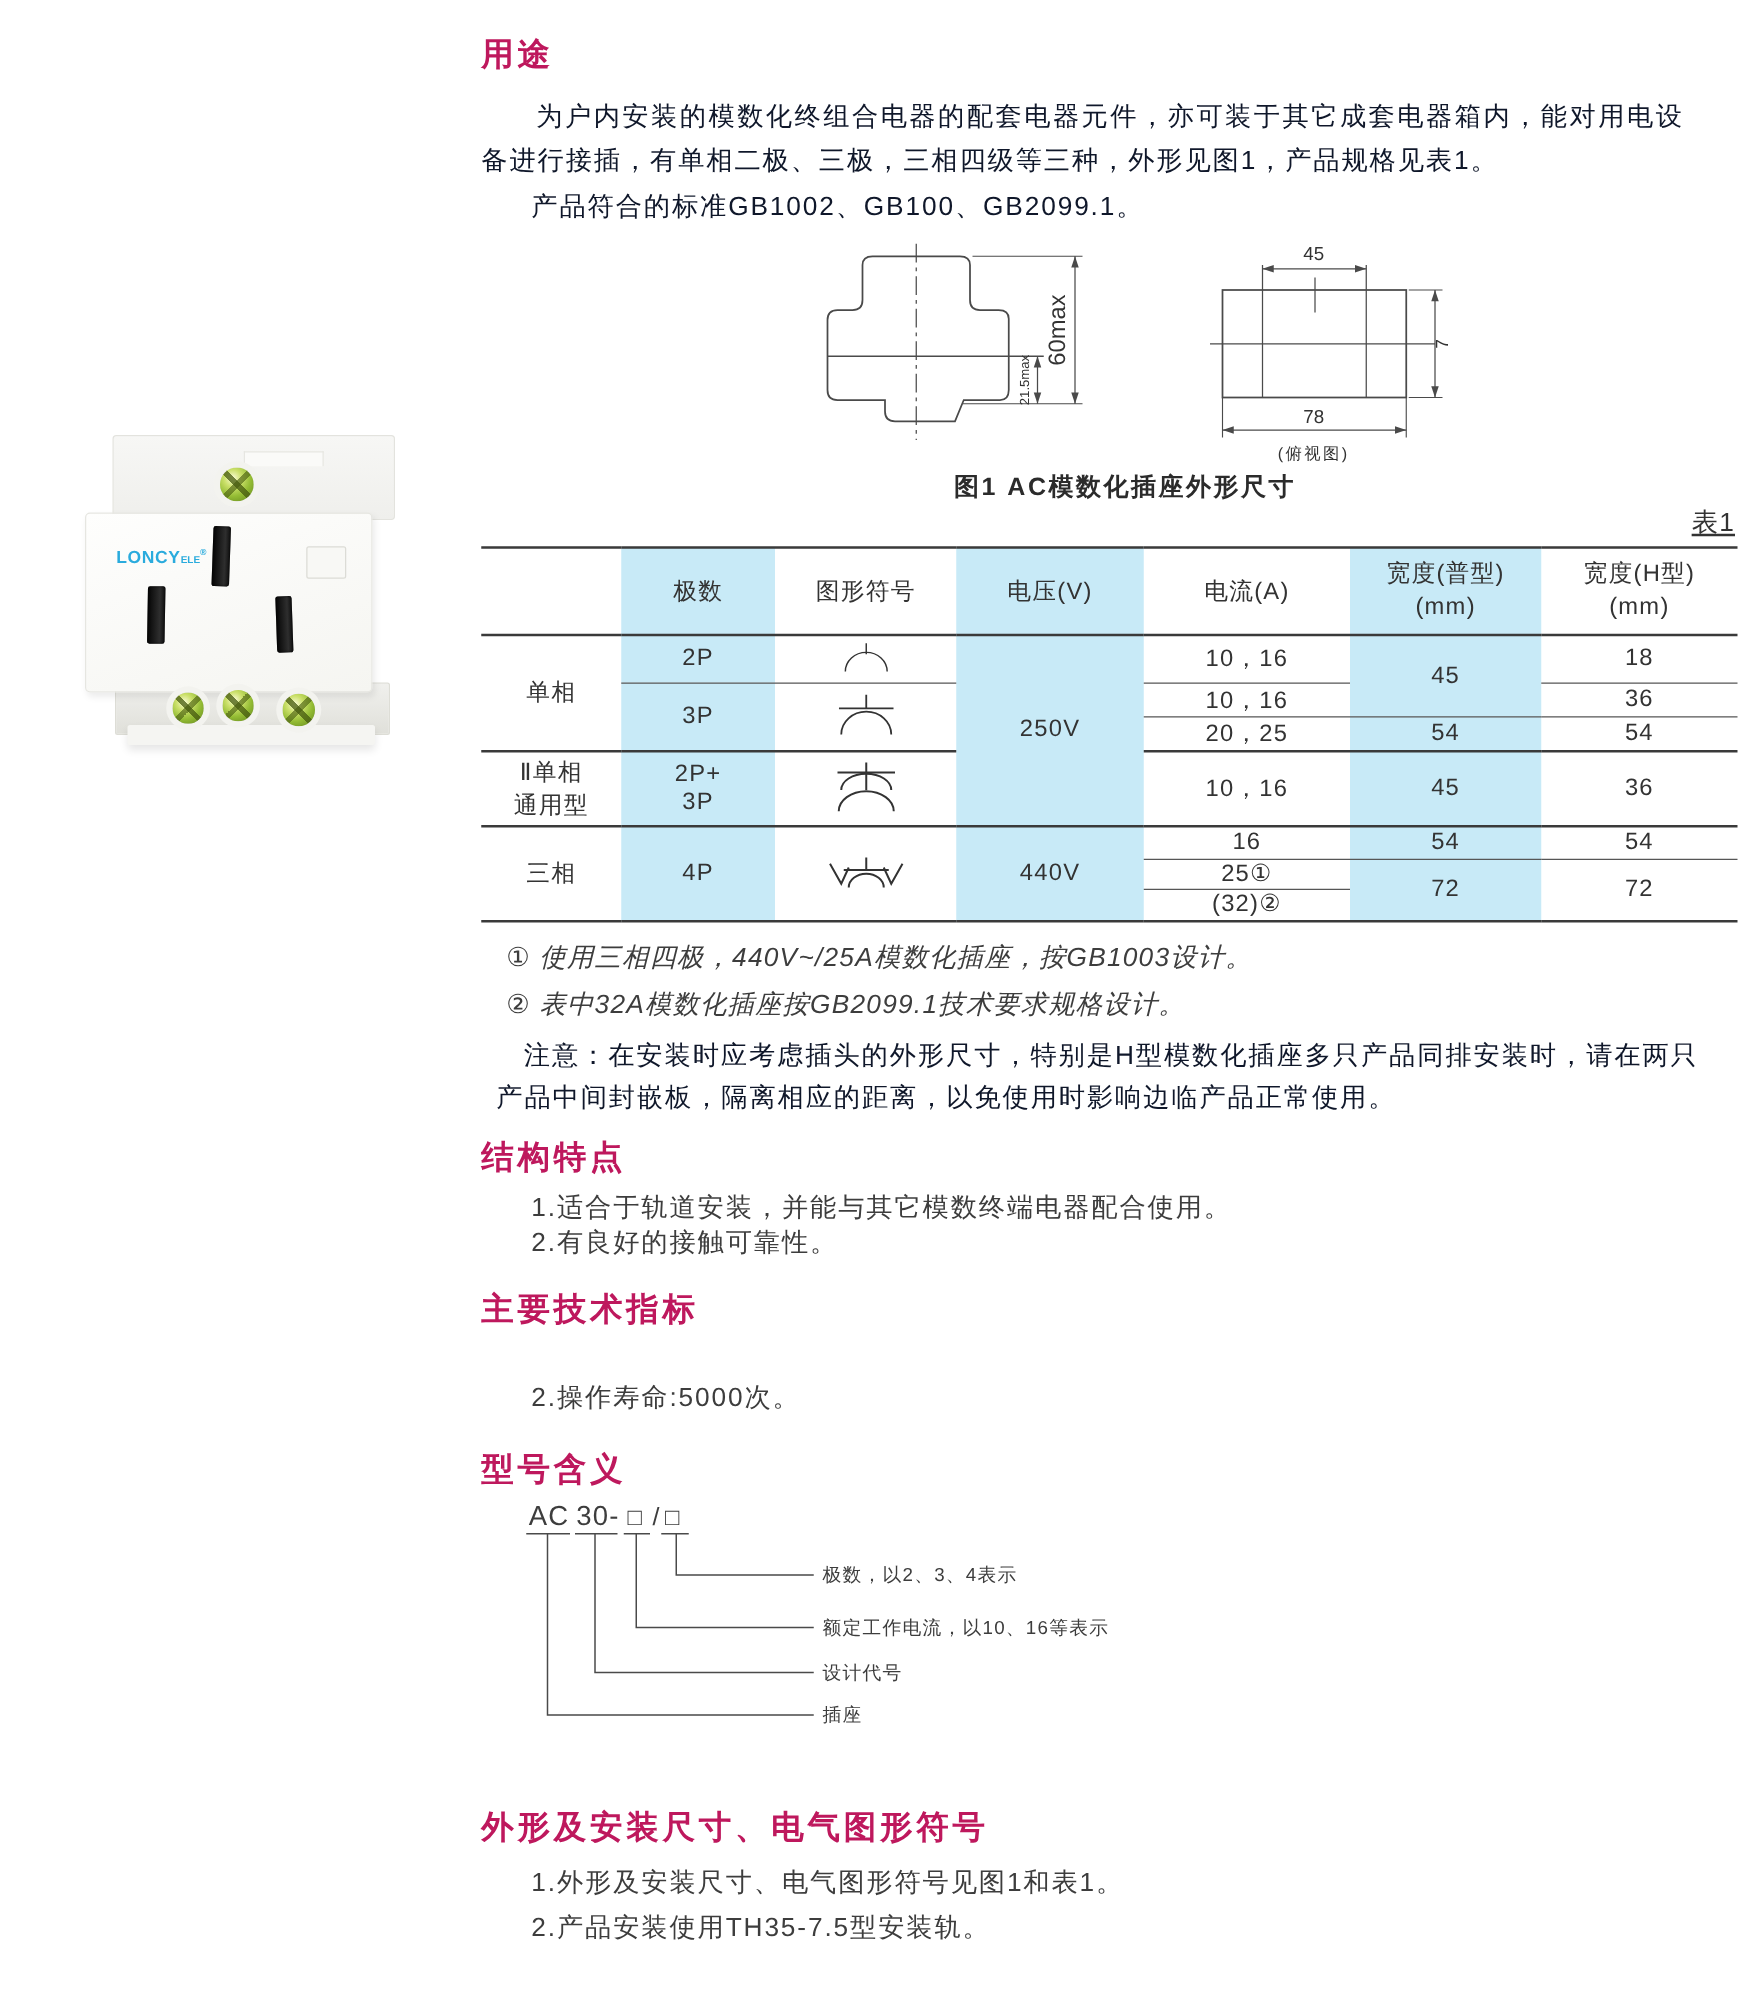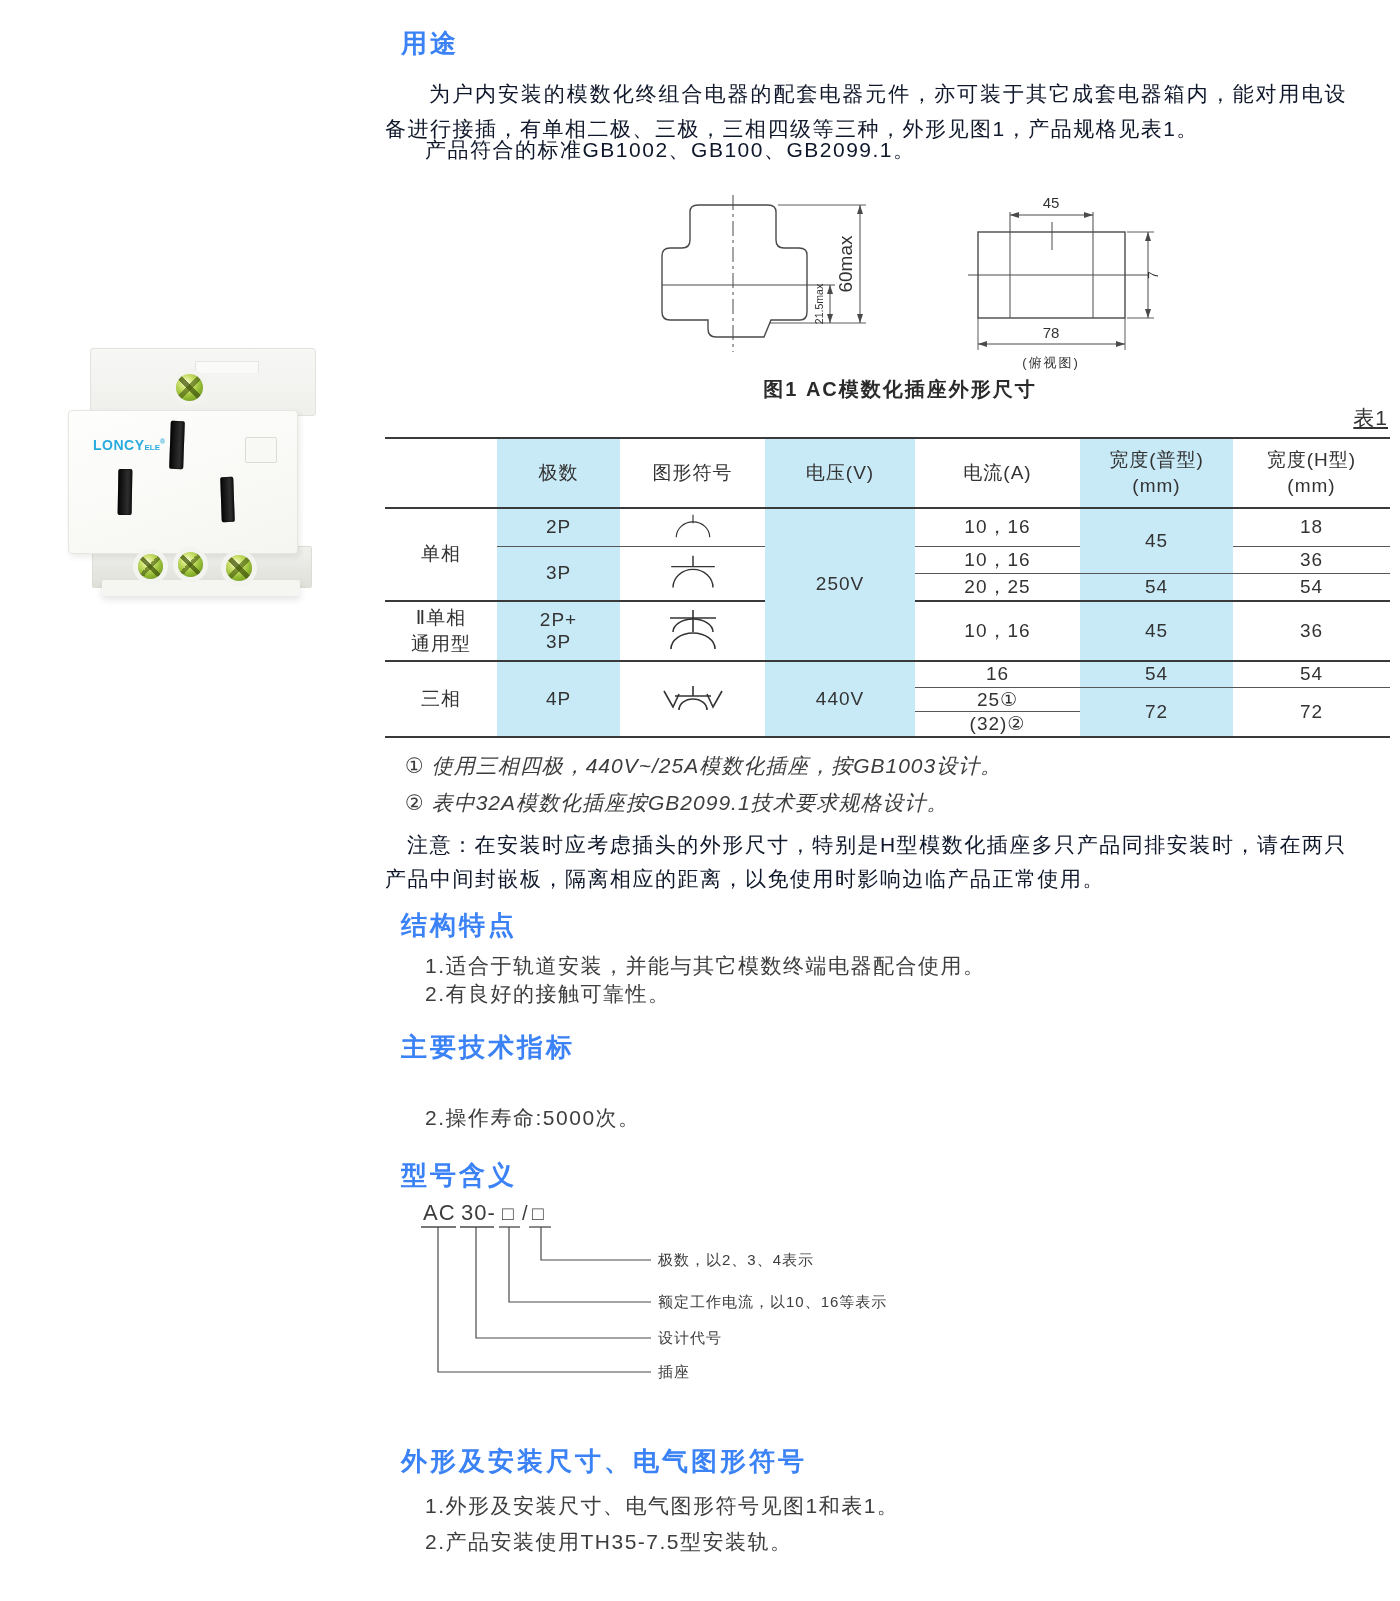--- a/index.html
+++ b/index.html
@@ -3,21 +3,21 @@
 <meta charset="utf-8">
 <style>
   html,body{margin:0;padding:0;}
   body{
     width:1400px;height:1601px;position:relative;background:#ffffff;
     font-family:"Liberation Sans","DejaVu Sans",sans-serif;color:#3d3d3d;
     overflow:hidden;
   }
   .content{position:absolute;left:385px;top:0;width:1005px;height:1601px;}
   .h-blue{
-    position:absolute;left:16px;font-size:26px;font-weight:bold;color:#3b82f6;
+    position:absolute;left:0;font-size:26px;font-weight:bold;color:#be185d;
     letter-spacing:3px;white-space:nowrap;
   }
   .para{position:absolute;left:0;font-size:21px;line-height:35px;letter-spacing:1.5px;color:#0f172a;text-align:justify;}
   .indent2{text-indent:44px;}
   .li{position:absolute;left:0;padding-left:40px;font-size:21px;letter-spacing:1.5px;white-space:nowrap;color:#3d3d3d;}
   .fn{position:absolute;left:0;padding-left:20px;font-size:21px;letter-spacing:1px;white-space:nowrap;color:#3d3d3d;font-style:italic;}
 
   
   .photo{position:absolute;left:62px;top:328px;width:268px;height:272px;}
   .ph-side{position:absolute;left:230px;top:38px;width:26px;height:208px;
@@ -98,21 +98,21 @@
   </div>
   <div class="screw screw-b1"></div>
   <div class="screw screw-b2"></div>
   <div class="screw screw-b3"></div>
 </div>
 
 <div class="content">
 
   <div class="h-blue" style="top:26px;">用途</div>
   <div class="para indent2" style="top:76px;width:962px;">为户内安装的模数化终组合电器的配套电器元件，亦可装于其它成套电器箱内，能对用电设备进行接插，有单相二极、三极，三相四级等三种，外形见图1，产品规格见表1。</div>
-  <div class="para" style="top:132px;padding-left:40px;width:922px;">产品符合的标准GB1002、GB100、GB2099.1。</div>
+  <div class="para" style="top:148px;padding-left:40px;width:922px;">产品符合的标准GB1002、GB100、GB2099.1。</div>
 
   <svg class="fig-svg" style="left:245px;top:190px;" width="240" height="185" viewBox="0 0 240 185">
     <path d="M68 15 H138 Q146 15 146 22 V50 Q146 58 154 58 H169 Q177 58 177 65 V122 Q177 130 170 130 H141 L134 147 H86 Q78 147 78 139 V130 H40 Q32 130 32 122 V66 Q32 58 40 58 H52 Q60 58 60 50 V22 Q60 15 68 15 Z" fill="none" stroke="#4a4a4a" stroke-width="1.4"></path>
     <line x1="103" y1="5" x2="103" y2="162" stroke="#4a4a4a" stroke-width="1" stroke-dasharray="15 4 3 4"></line>
     <line x1="32" y1="95" x2="205" y2="95" stroke="#4a4a4a" stroke-width="1.1"></line>
     <line x1="148" y1="15" x2="236" y2="15" stroke="#4a4a4a" stroke-width="0.9"></line>
     <line x1="140" y1="133" x2="236" y2="133" stroke="#4a4a4a" stroke-width="0.9"></line>
     <line x1="200" y1="95" x2="200" y2="133" stroke="#4a4a4a" stroke-width="1"></line>
     <path d="M200 95 l-3 9 h6 z" fill="#4a4a4a"></path>
       <path d="M200 133 l-3 -9 h6 z" fill="#4a4a4a"></path>
@@ -252,21 +252,21 @@
       <td rowspan="2" class="bb2">72</td>
     </tr>
     <tr style="height:25px">
       <td class="bb2">(32)②</td>
     </tr>
   </tbody>
     </table>
 
   <div class="fn" style="top:752px;">① 使用三相四极，440V~/25A模数化插座，按GB1003设计。</div>
   <div class="fn" style="top:789px;">② 表中32A模数化插座按GB2099.1技术要求规格设计。</div>
-  <div class="para" style="top:828px;width:962px;text-indent:22px;line-height:34px;">注意：在安装时应考虑插头的外形尺寸，特别是H型模数化插座多只产品同排安装时，请在两只产品中间封嵌板，隔离相应的距离，以免使用时影响边临产品正常使用。</div>
+  <div class="para" style="top:828px;width:962px;text-indent:22px;line-height:34px;margin-left:12px;">注意：在安装时应考虑插头的外形尺寸，特别是H型模数化插座多只产品同排安装时，请在两只产品中间封嵌板，隔离相应的距离，以免使用时影响边临产品正常使用。</div>
 
   <div class="h-blue" style="top:908px;">结构特点</div>
   <div class="li" style="top:952px;">1.适合于轨道安装，并能与其它模数终端电器配合使用。</div>
   <div class="li" style="top:980px;">2.有良好的接触可靠性。</div>
 
   <div class="h-blue" style="top:1030px;">主要技术指标</div>
   <div class="li" style="top:1104px;">2.操作寿命:5000次。</div>
 
   <div class="h-blue" style="top:1158px;">型号含义</div>
   <svg class="model-svg" width="540" height="200" viewBox="0 0 540 200">

